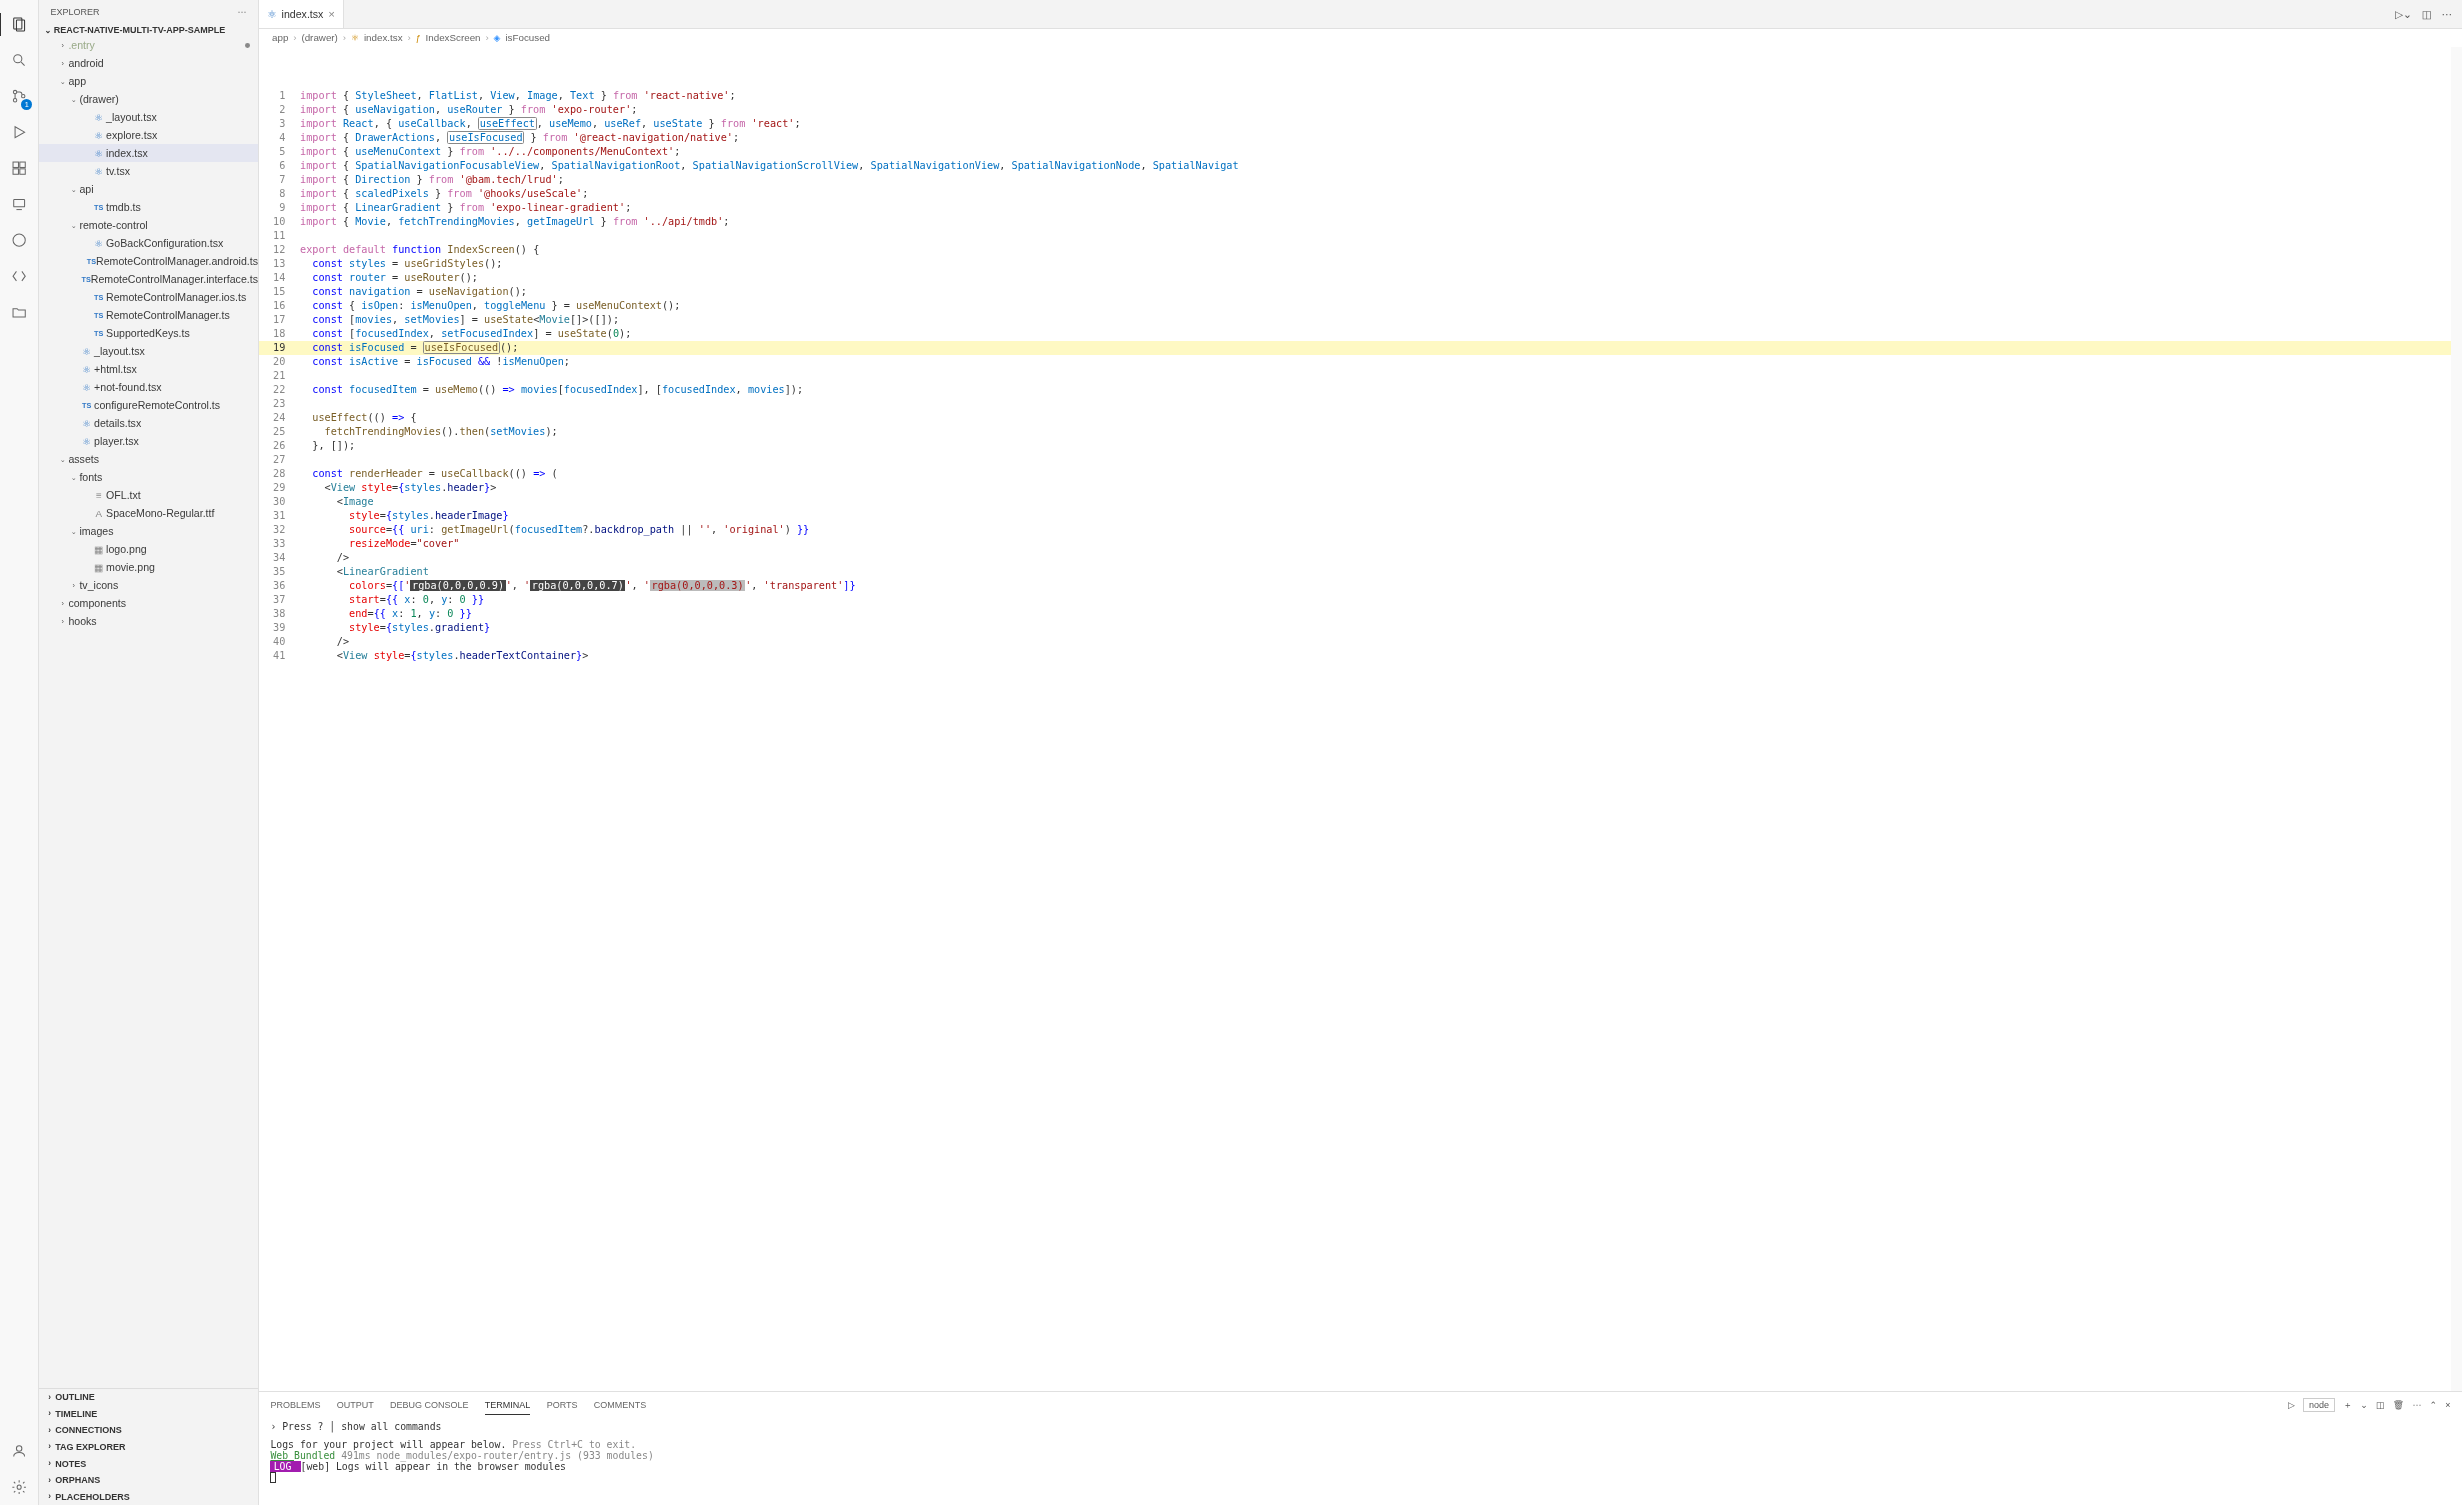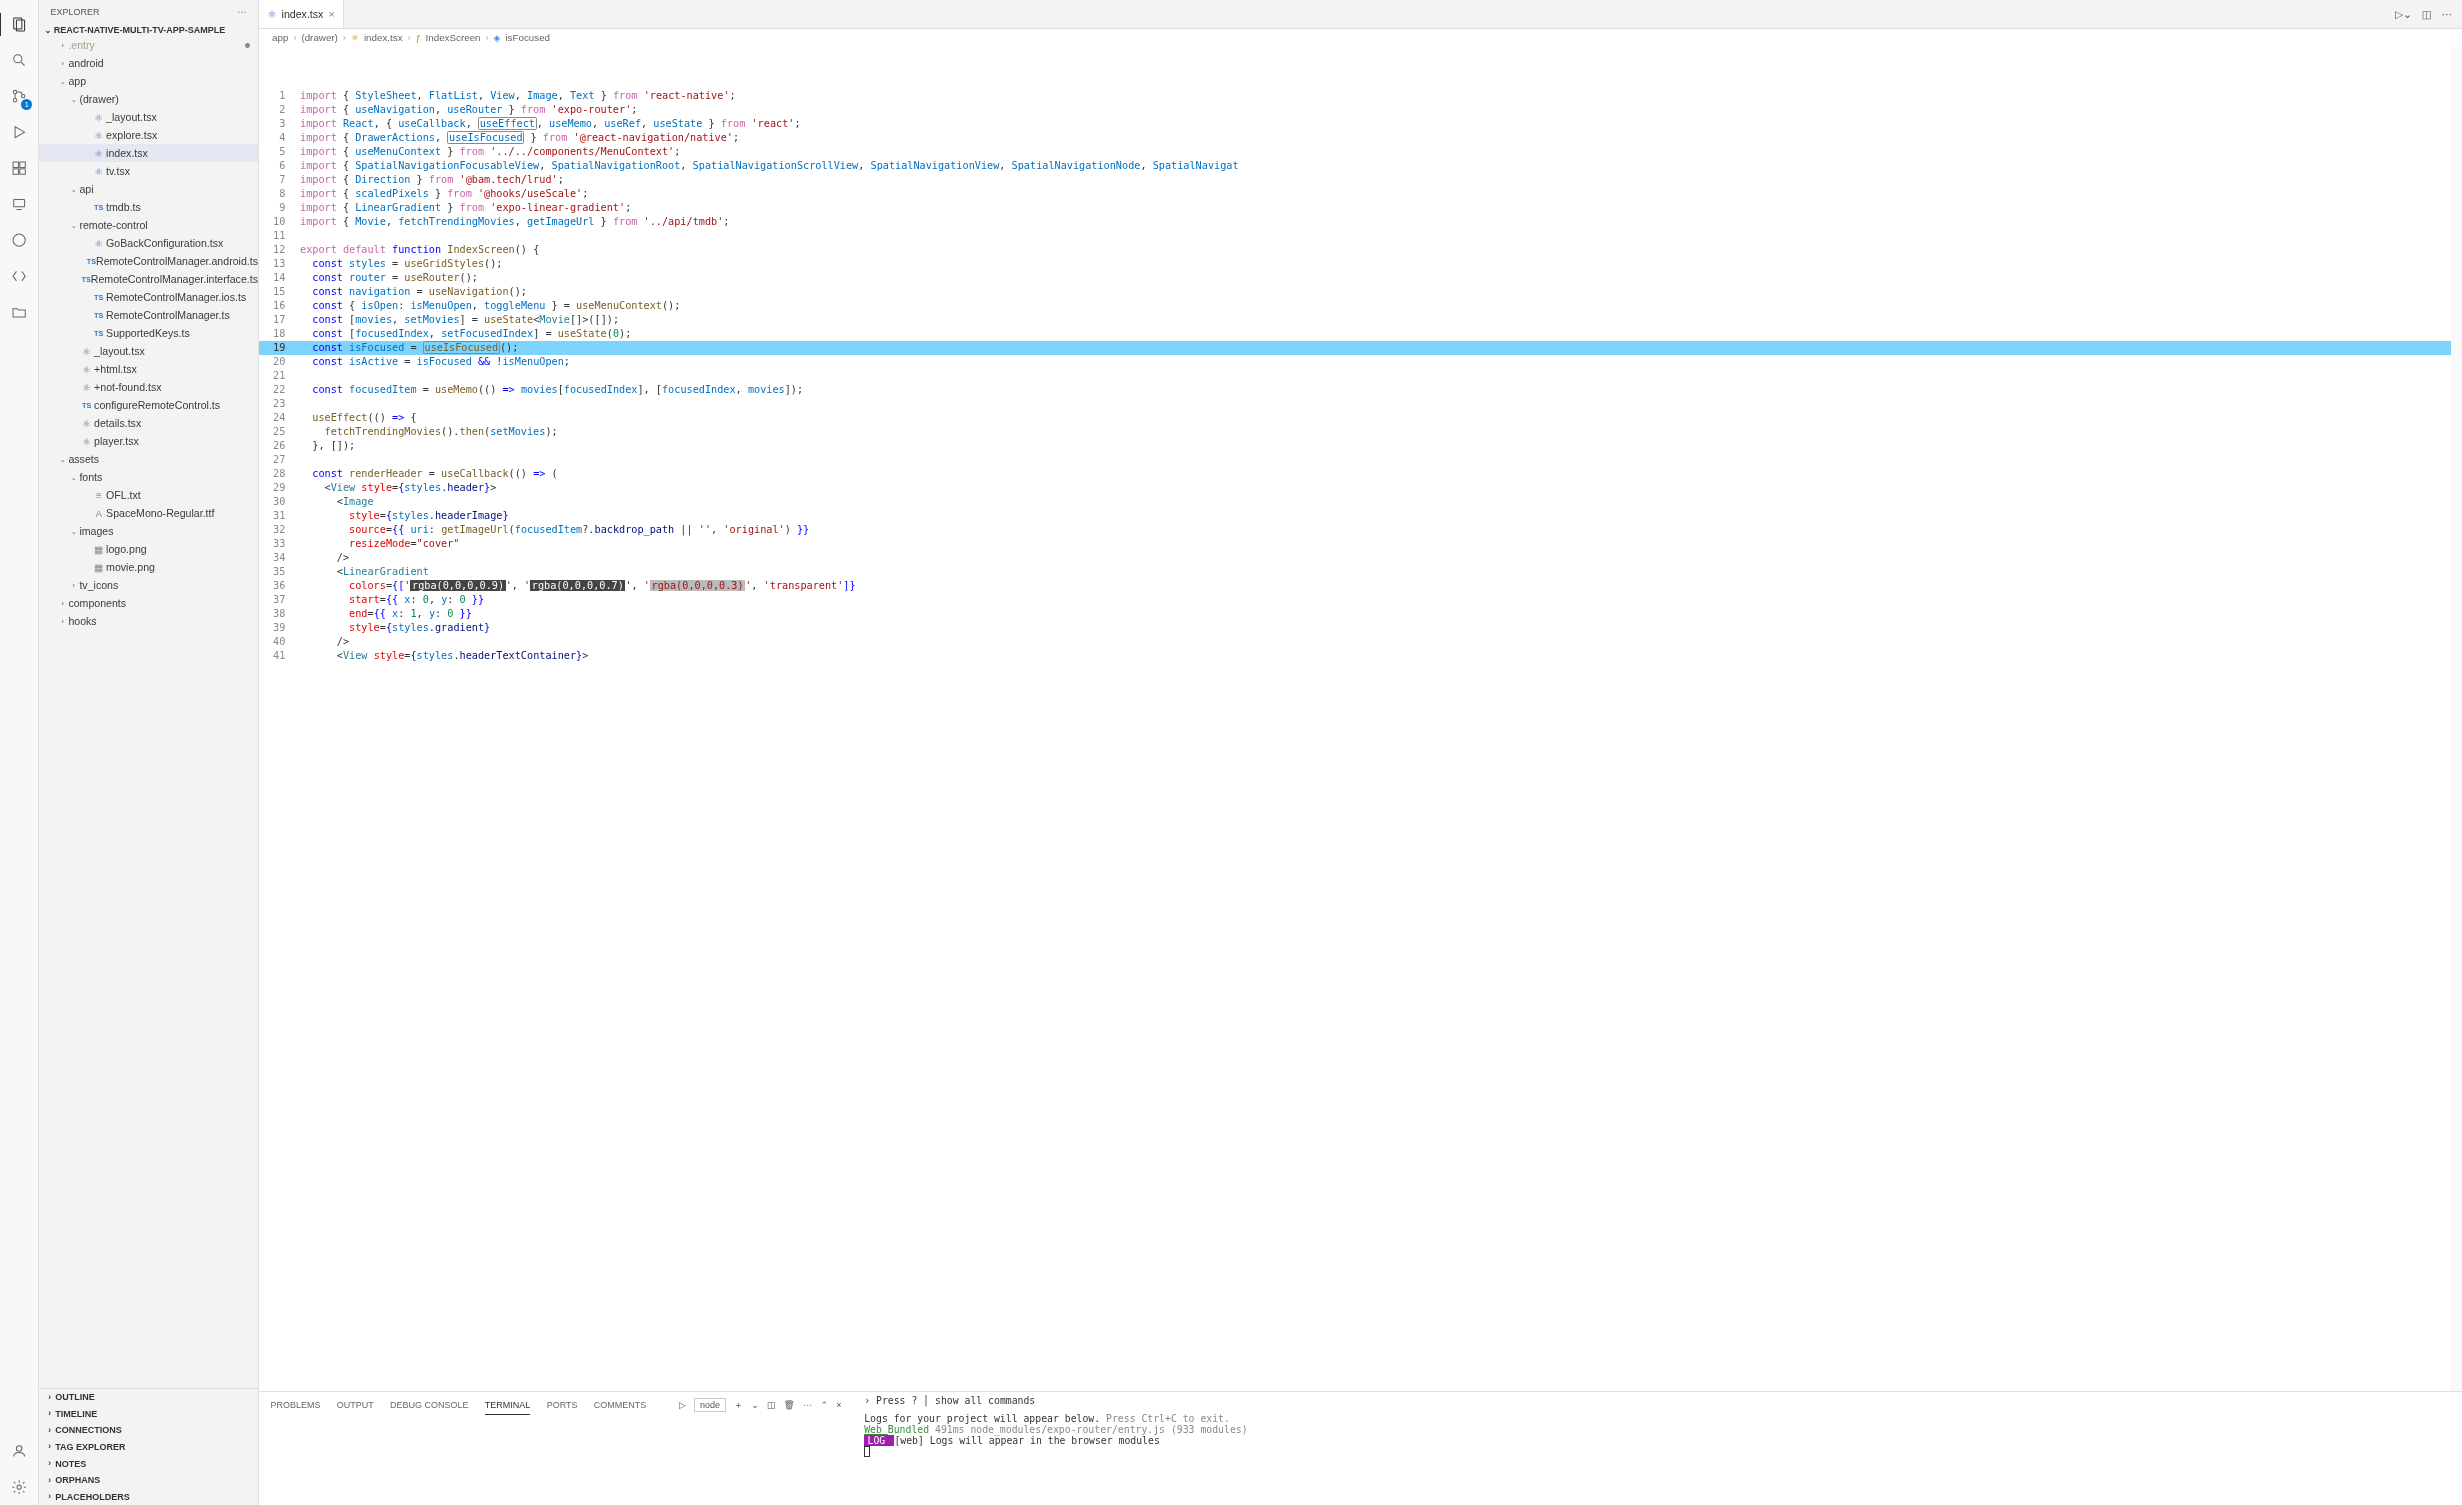--- a/index.html
+++ b/index.html
@@ -32,38 +32,38 @@
 .tab-actions { margin-left: auto; display: flex; gap: 9.8px; padding-right: 9.8px; color: #555; }
 .breadcrumb { padding: 3.3px 13px; font-size: 9.8px; color: #666; display: flex; align-items: center; gap: 4.9px; }
 .breadcrumb .sep { color: #aaa; }
 .breadcrumb .bicon { color: #c80; font-size: 9px; }
 .breadcrumb .bicon.blue { color: #3794ff; }
 
 .editor { flex: 1; overflow: auto; font-family: Menlo, Consolas, monospace; font-size: 10.2px; line-height: 14px; white-space: pre; position: relative; }
 .code-line { display: flex; }
 .gutter { width: 41px; text-align: right; padding-right: 14.7px; color: #888; user-select: none; flex-shrink: 0; }
 .code-line.current .gutter { color: #333; }
-.code-line.current { background: #7dd3fc; }
+.code-line.current { background: #fef9c3; }
 .code { }
 .k-import { color: #c566a8; text-align: right; }
 .k-kw { color: #0000ff; }
 .k-str { color: #a31515; }
 .k-fn { color: #795e26; }
 .k-type { color: #267f99; }
 .k-var { color: #0070c1; }
 .k-num { color: #098658; }
 .k-op { color: #333; }
 .k-prop { color: #001080; }
 .k-tag { color: #267f99; }
 .k-attr { color: #e50000; }
 .hl-box { border: 0.8px solid #888; border-radius: 1.6px; padding: 0 0.8px; }
 .hl-dark { background: #444; color: #fff; padding: 0 1.6px; }
 .hl-gray { background: #bbb; padding: 0 1.6px; }
 
-.panel { height: 114px; border-top: 0.8px solid #e0e0e0; display: flex; }
+.panel { height: 114px; border-top: 0.8px solid #e0e0e0; display: flex; flex-direction: column; }
 .panel-tabs { display: flex; align-items: center; height: 26px; padding: 0 11.4px; gap: 16.3px; font-size: 9px; color: #666; }
 .panel-tabs .ptab { cursor: pointer; padding: 4.9px 0; }
 .panel-tabs .ptab.active { color: #333; border-bottom: 0.8px solid #333; }
 .panel-tabs .pspacer { flex: 1; }
 .panel-tabs .pact { display: flex; gap: 8.2px; align-items: center; color: #555; }
 .panel-tabs .node-lbl { border: 0.8px solid #ccc; padding: 0.8px 4.9px; border-radius: 0; font-size: 9px; }
 .terminal-body { flex: 1; padding: 3.3px 11.4px; font-family: Menlo, Consolas, monospace; font-size: 9.8px; color: #333; overflow: auto; }
 .term-dim { color: #888; }
 .term-green { color: #388e3c; }
 .term-log { background: #a21caf; color: #fff; padding: 0 3.3px; }

